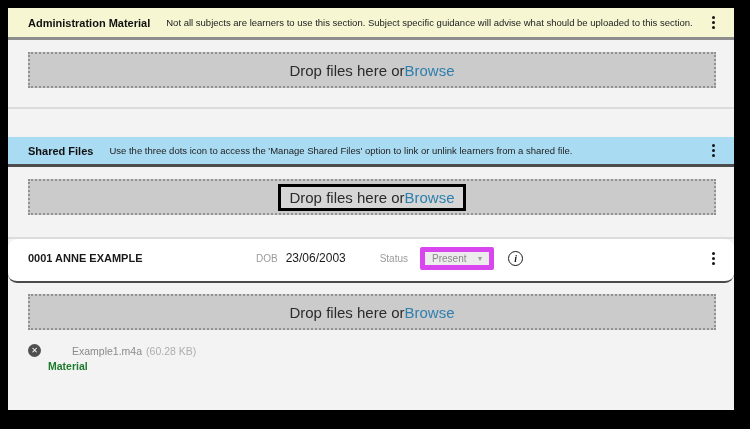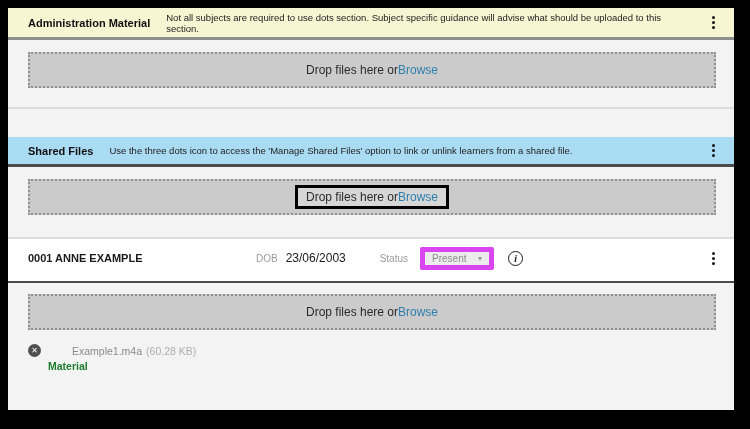--- a/index.html
+++ b/index.html
@@ -39,38 +39,39 @@
     display: flex; flex-direction: column; gap: 2px;
     padding: 3px; cursor: pointer; margin-left: 6px;
   }
   .dots-btn i { width: 3px; height: 3px; background: #141414; border-radius: 50%; }
   .dropzone {
     margin: 12px 18px 0 20px;
     height: 36px;
     background: #cbcbcb;
     border: 2px dotted #919191;
     display: flex; align-items: center; justify-content: center;
-    font-size: 12px; color: #2b2b2b;
+    font-size: 15px; color: #2b2b2b;
   }
   .dz-text { white-space: pre; }
   .browse { color: #2e7fae; cursor: pointer; }
   .focus-box {
     border: 3px solid #000;
     background: #d6d6d6;
     padding: 2px 8px;
     display: flex; align-items: center;
   }
   .divider { height: 0; border-top: 2px solid #dcdcdc; margin-top: 19px; }
   .divider.d2 { margin-top: 22px; }
   .learner-row {
     height: 44px;
     background: #fff;
     border-bottom: 2px solid #4a4a4a;
     display: flex; align-items: center;
     padding: 0 16px 4px 20px;
+    border-radius: 9px;
   }
   .learner-name { font-size: 11px; font-weight: bold; color: #1a1a1a; width: 228px; }
   .muted-label { font-size: 10px; color: #9b9b9b; }
   .dob-value { font-size: 12px; font-weight: normal; color: #1a1a1a; margin-left: 8px; width: 72px; }
   .status-label { margin-left: 22px; }
   .status-select {
     margin-left: 12px;
     width: 74px; height: 23px;
     background: #ececec;
     border: 5px solid #d946ef;
@@ -109,21 +110,21 @@
   .file-size { margin-left: 4px; font-size: 10.5px; color: #aeaeae; }
   .file-status { margin: 3px 0 0 40px; font-size: 10.5px; font-weight: bold; color: #1d7b2d; }
 </style>
 </head>
 <body>
 
 <div id="panel">
 
   <div class="sec-header admin">
     <span class="sec-title">Administration Material</span>
-    <span class="sec-desc">Not all subjects are required to use dots section. Subject specific guidance will advise what should be uploaded to this section.</span>
+    <span class="sec-desc">Not all subjects are learners to use this section. Subject specific guidance will advise what should be uploaded to this section.</span>
     <span class="dots-btn">
       <span style="display:flex;flex-direction:column;gap:2px;">
           <i></i>
           <i></i>
           <i></i>
         </span>
     </span>
   </div>
 
   <div class="dropzone">

